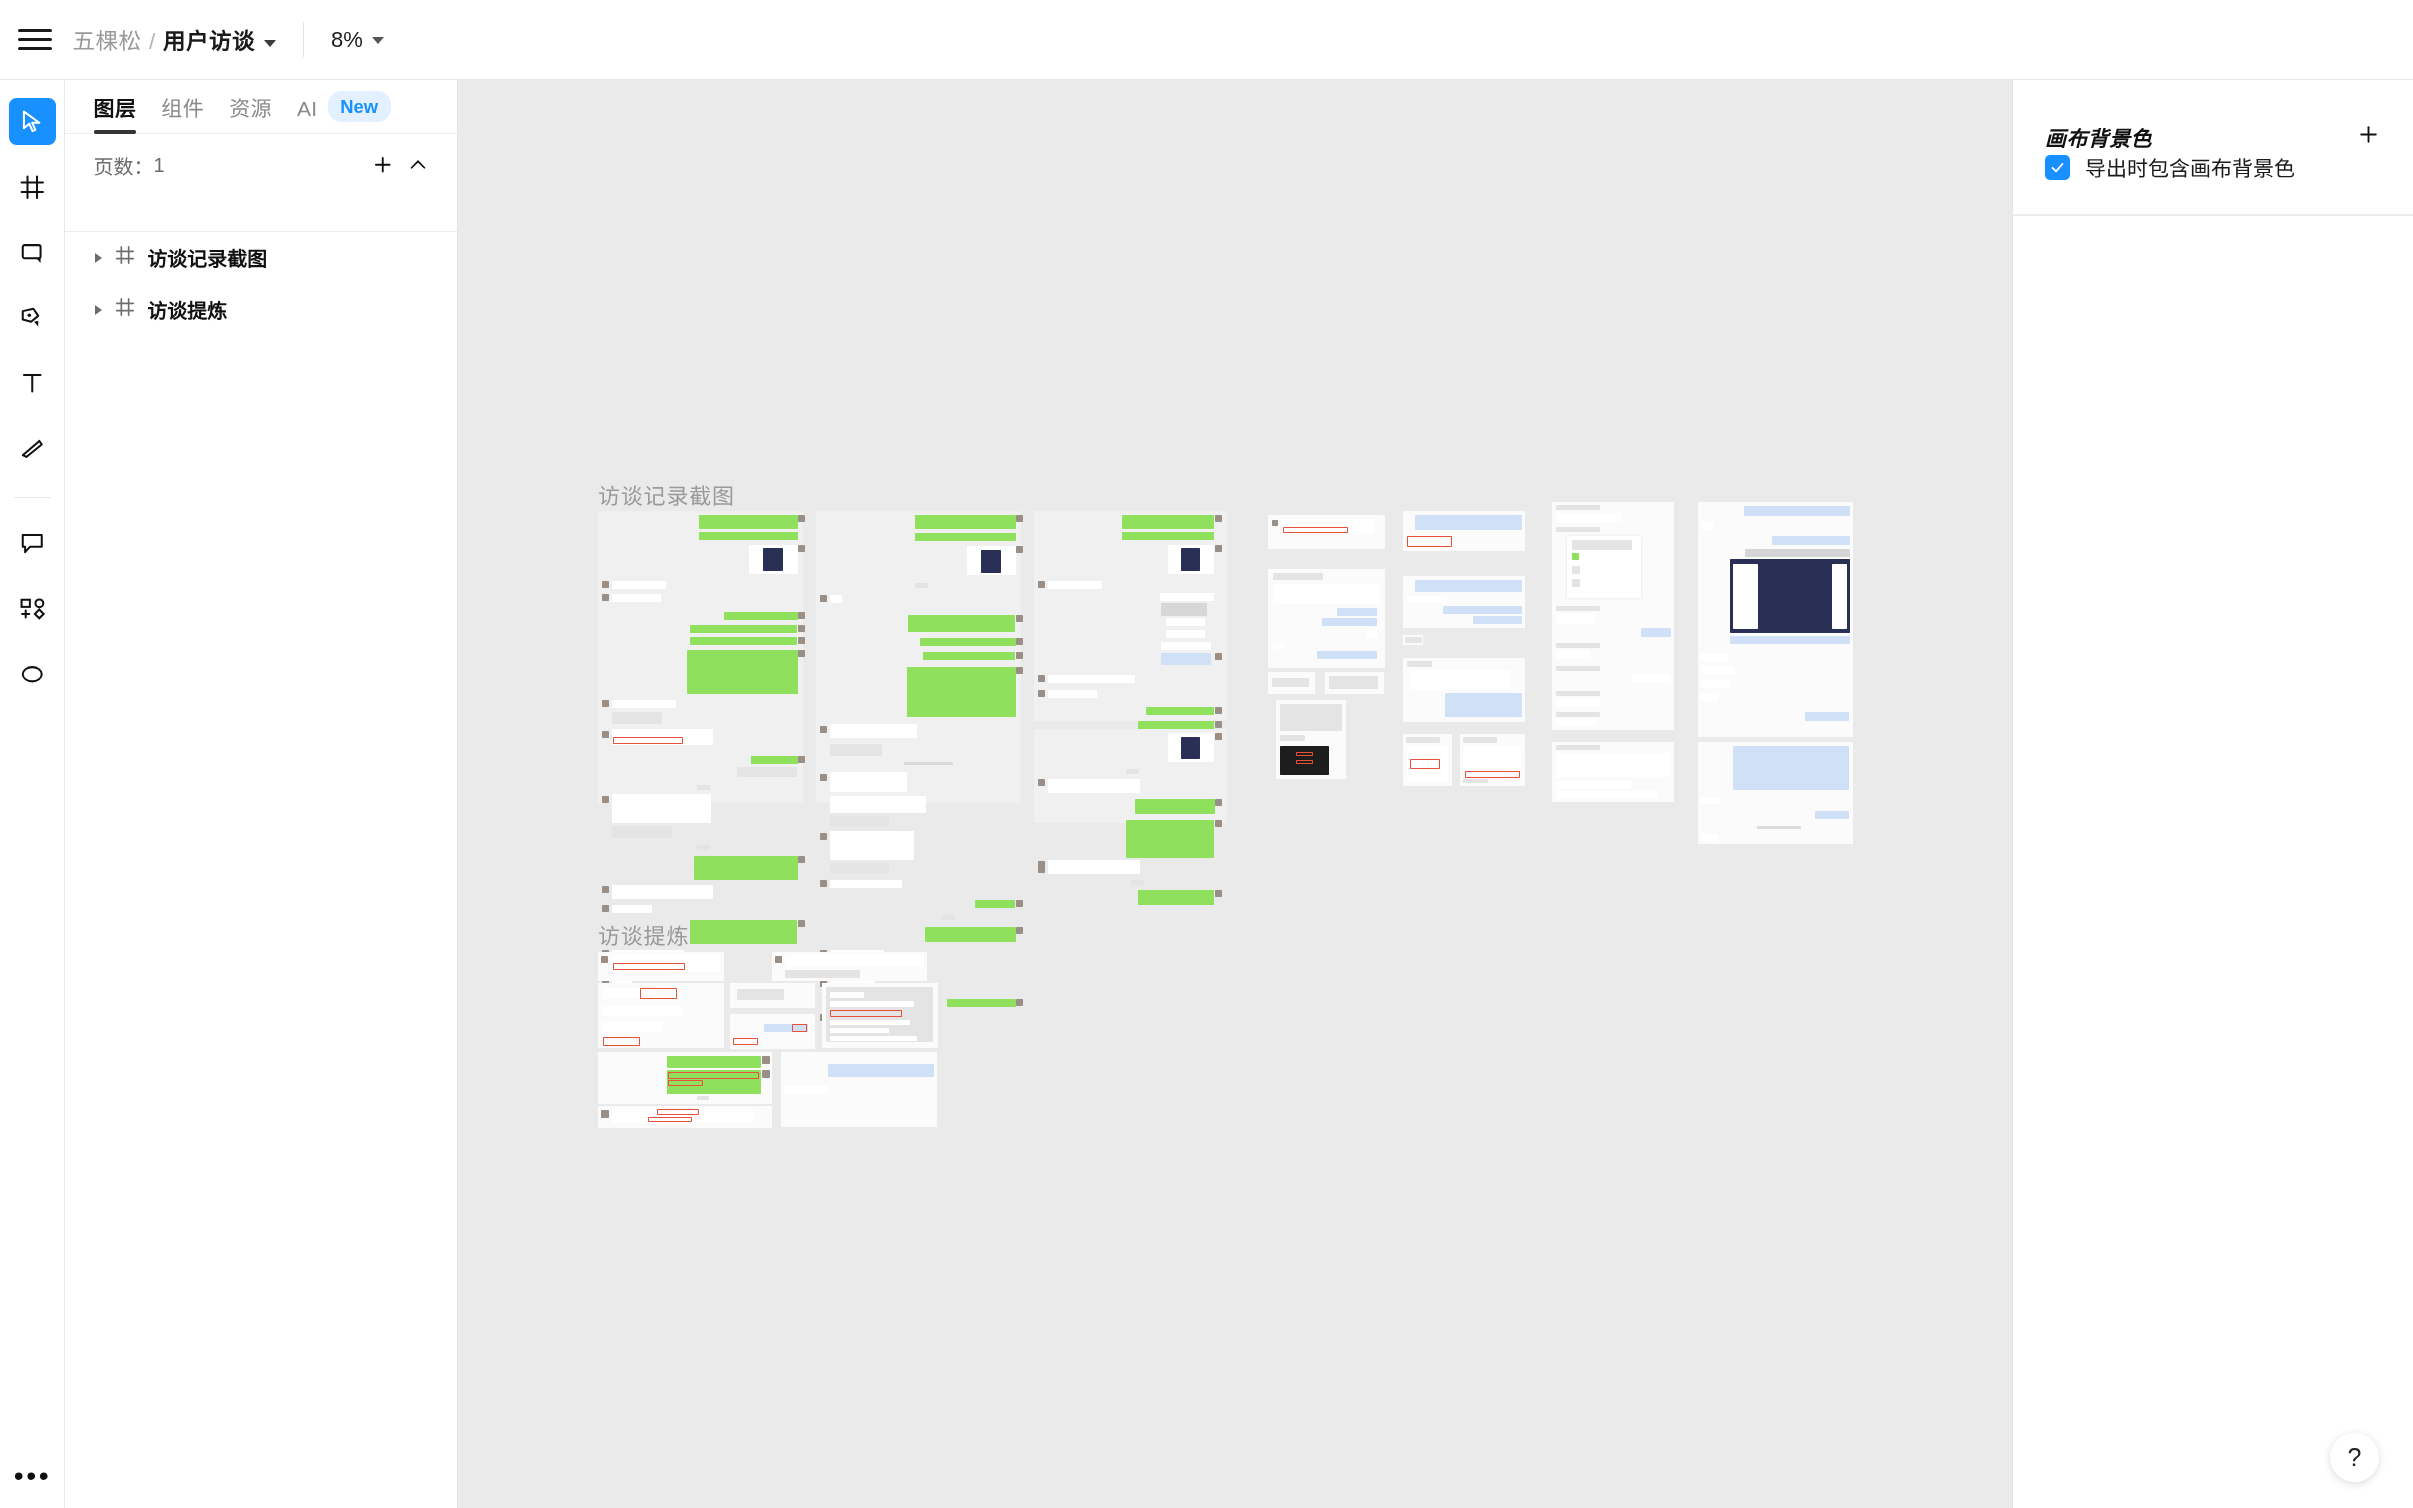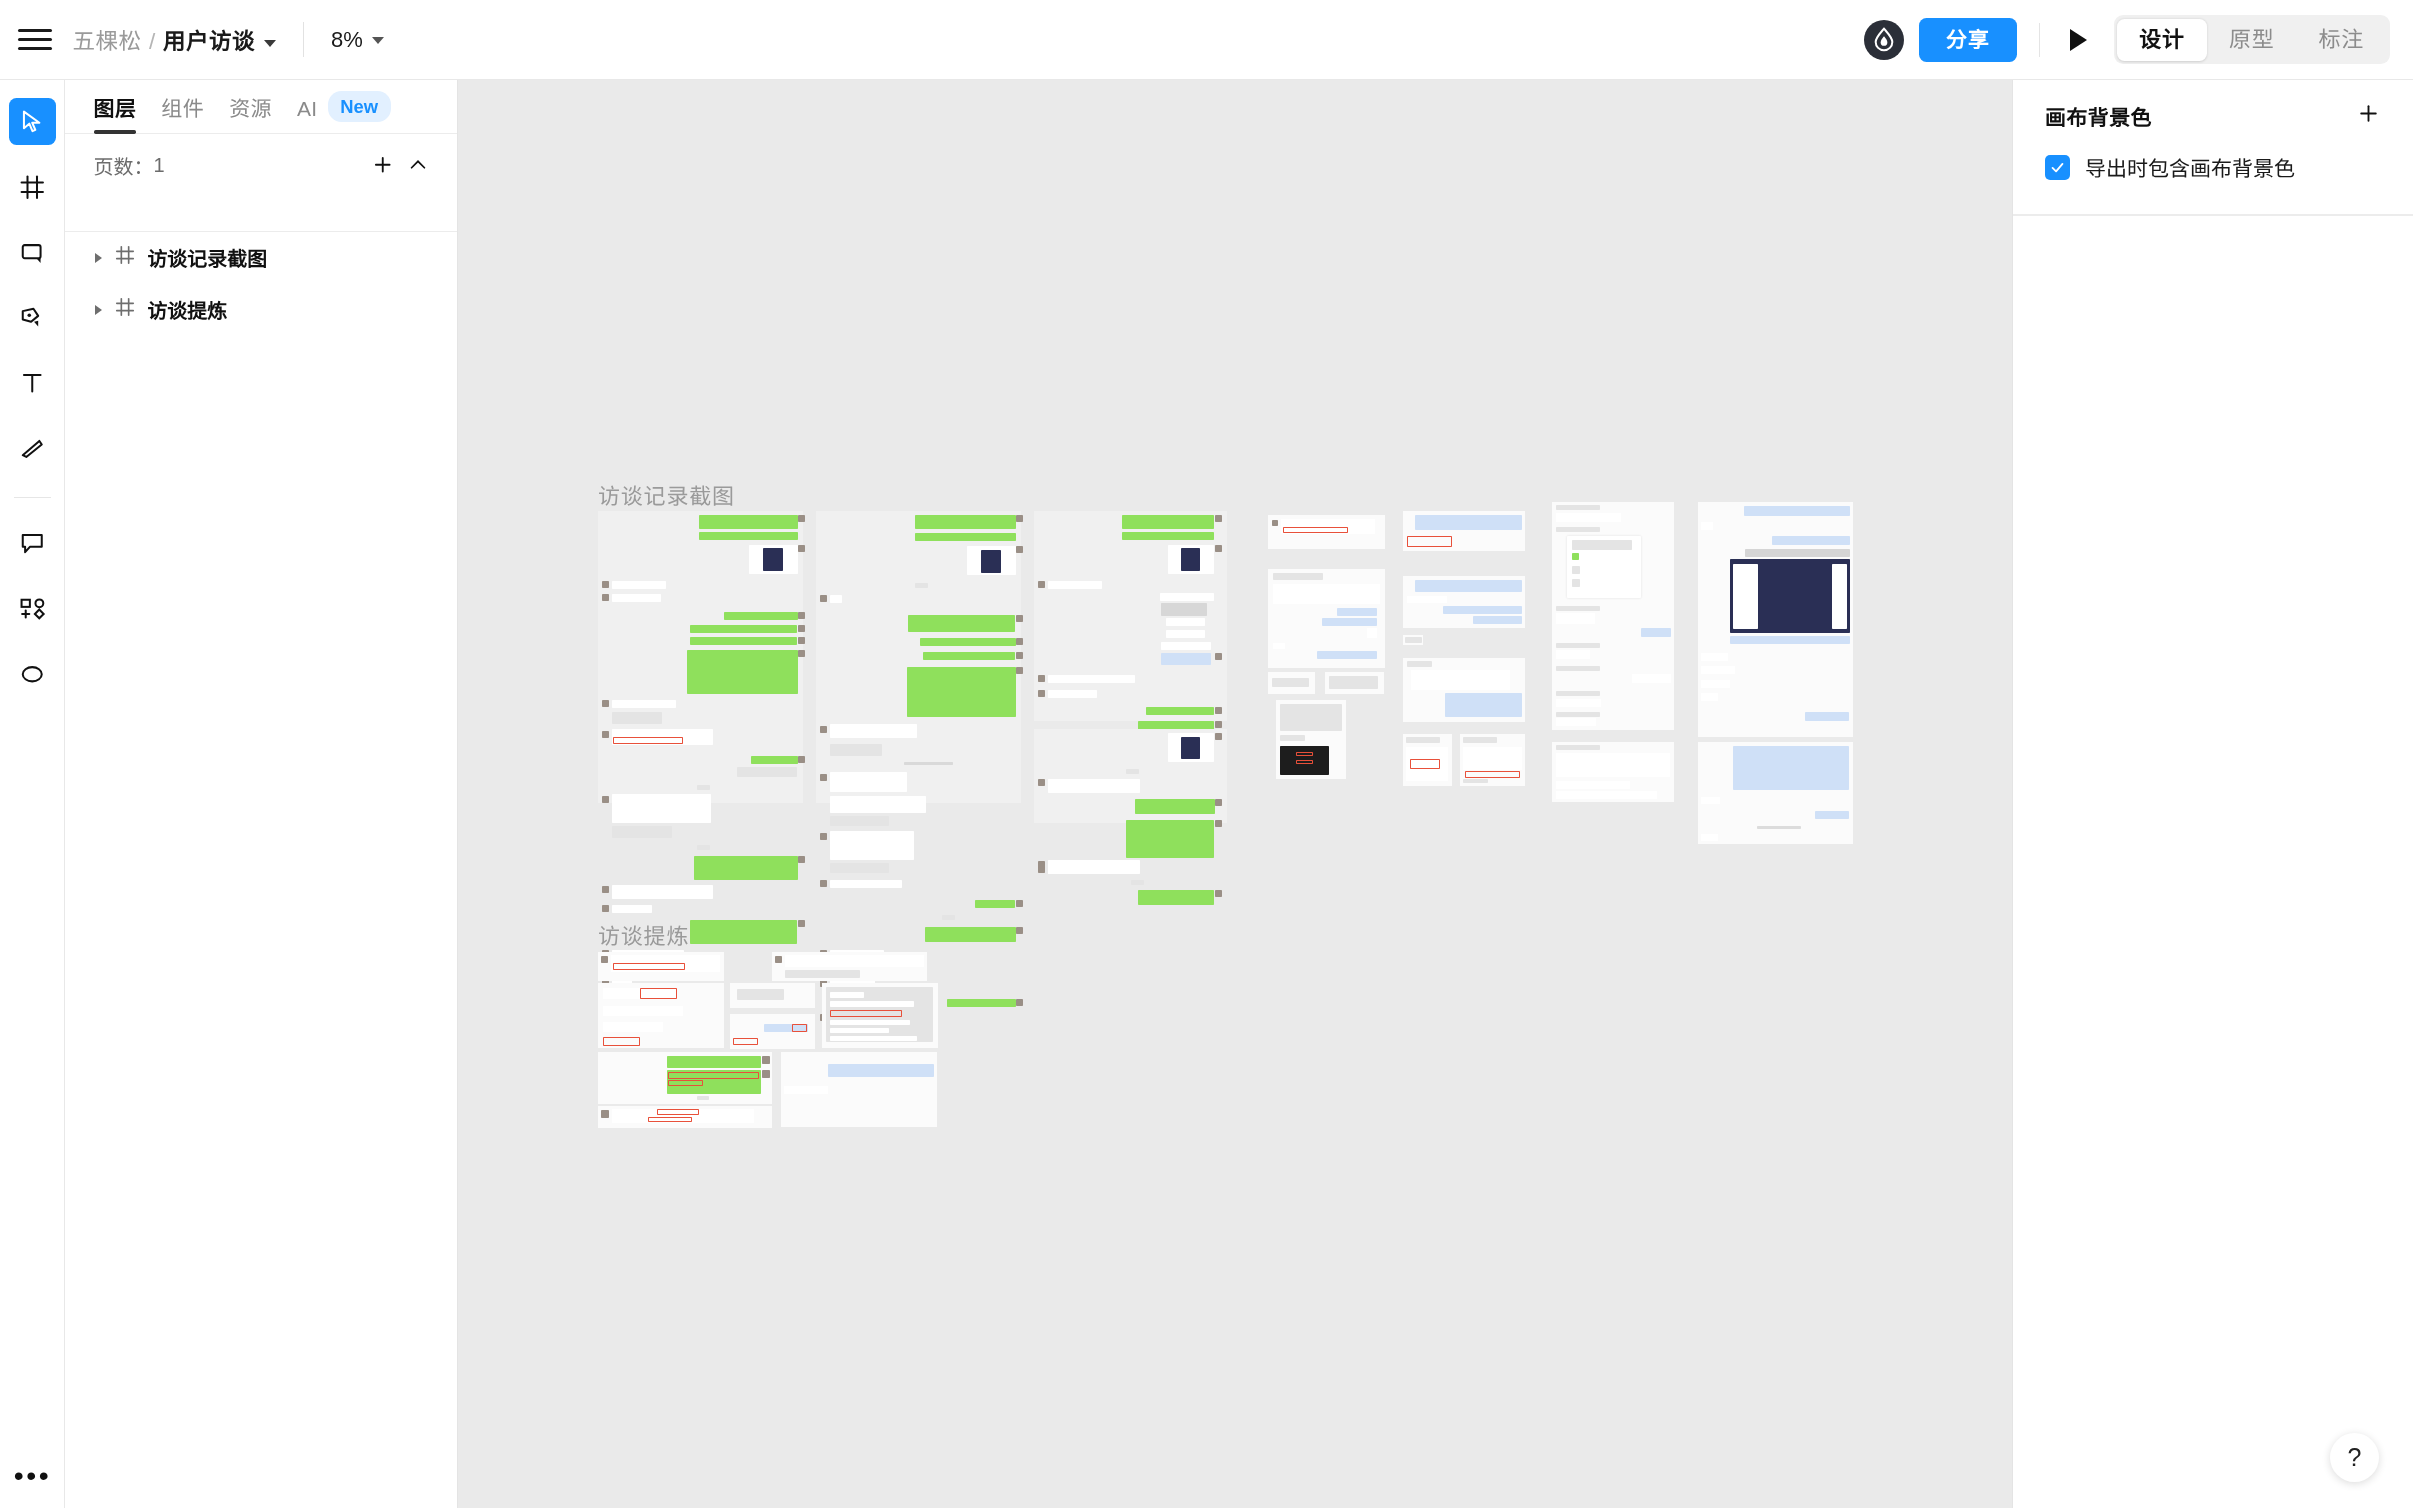--- a/index.html
+++ b/index.html
@@ -140,21 +140,21 @@
   .rd { border:0.8px solid #e8503a; background:transparent; }
   .img { background:#2a2f55; }
   .tb  { background:#bdbdbd; }        
 
   
   .rpanel {
     position:absolute; top:80px; left:2012px; width:401px; height:1429px;
     background:#fff; border-left:0.8px solid #e4e4e4;
   }
   .rsec { padding: 0 32px; }
-  .rsec-head { display:flex; align-items:center; height:72px; }
+  .rsec-head { display:flex; align-items:flex-end; height:72px;font-style:italic; }
   .rsec-title { font-size:21px; font-weight:700; color:#111; letter-spacing:0.4px; }
   .rsec-title.muted { font-weight:400; color:#3b3b3b; }
   .rsec-head .sp { flex:1; }
   .plus { font-size:30px; color:#1a1a1a; line-height:30px; cursor:pointer; font-weight:300;}
   .chk-row { display:flex; align-items:center; gap:15px; padding-bottom:32px; }
   .chkbox { width:25px;height:25px;border-radius:5px;background:#1890ff;
             display:flex;align-items:center;justify-content:center;cursor:pointer;}
   .chk-lbl { font-size:21px; color:#1a1a1a; }
   .rdiv { height:0.8px; background:#ececec; }
   .pg-btn {
@@ -189,42 +189,20 @@
       <span class="chev"></span>
     </div>
 
     <div class="vdiv"></div>
 
     <div class="zoom-ctl">
       <span>8%</span>
       <span class="chev light"></span>
     </div>
 
-    <div class="topbar-right">
-      <div class="avatar-logo">
-        <svg width="22" height="25" viewBox="0 0 26 30" aria-hidden="true">
-          <path d="M13 2 C7 9 3 13 3 18 a10 10 0 0 0 20 0 C23 13 19 9 13 2 z" fill="none" stroke="#ffffff" stroke-width="2.4"></path>
-          <path d="M13 11 C10.5 14 9 16 9 18.5 a4 4 0 0 0 8 0 C17 16 15.5 14 13 11z" fill="#ffffff"></path>
-        </svg>
-      </div>
-
-      <button class="share-btn">分享</button>
-
-      <div class="vdiv2"></div>
-
-      <div class="play-btn">
-          <div class="play-tri"></div>
-        </div>
-
-      <div class="mode-switch">
-        <div class="mode-tab active">设计</div>
-        <div class="mode-tab">原型</div>
-        <div class="mode-tab">标注</div>
-      </div>
-    </div>
   </div>
 
   <div class="rail">
     <div class="rail-btn active">
       <svg width="28.5" height="28.5" viewBox="0 0 24 24" aria-hidden="true">
         <path d="M5 3 L5 17 L9.5 13.2 L12.2 19.5 L14.6 18.4 L12 12.4 L18 12.4 Z" fill="none" stroke="#fff" stroke-width="1.7" stroke-linejoin="round"></path>
       </svg>
     </div>
     <div class="rail-btn">
       <svg width="28.5" height="28.5" viewBox="0 0 24 24" aria-hidden="true">

